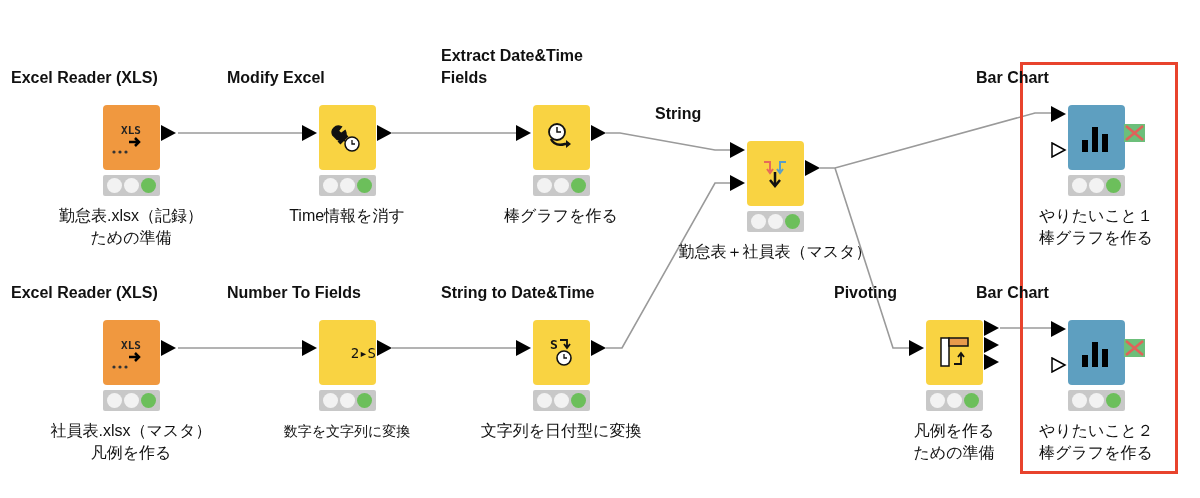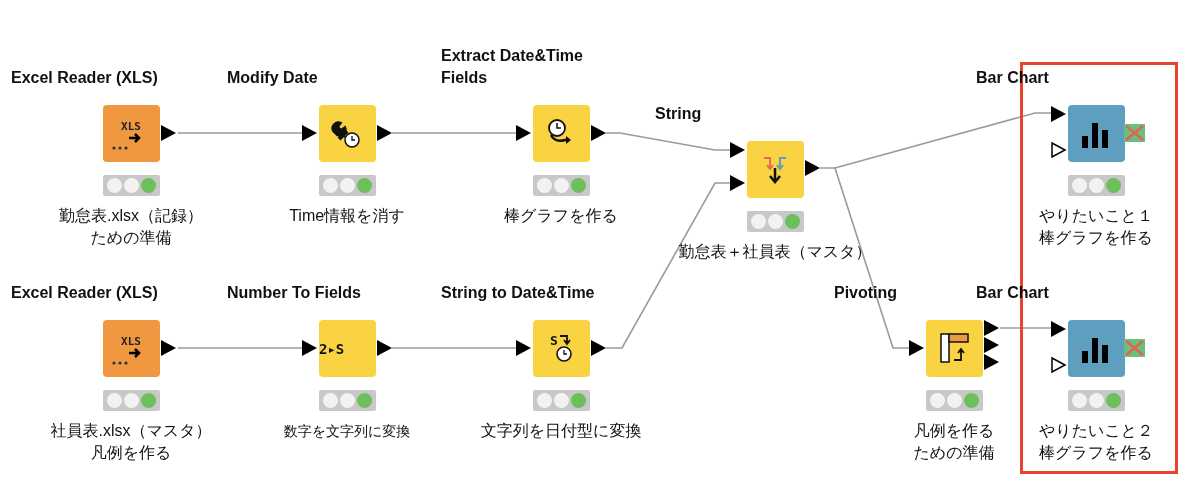--- a/index.html
+++ b/index.html
@@ -2,22 +2,22 @@
 <html><head>
 <meta charset="utf-8">
 <style>
   html, body { margin: 0; padding: 0; background: #ffffff; }
   body { width: 1200px; height: 498px; position: relative; overflow: hidden;
          font-family: "Liberation Sans", "DejaVu Sans", sans-serif; color: #111; }
   #edges { position: absolute; left: 0; top: 0; width: 1200px; height: 498px; }
   .node { position: absolute; width: 0; height: 0; }
   .node-title { position: absolute; font-weight: bold; font-size: 16px; 
                 width: 240px; left: -120px; line-height: 22px; white-space: nowrap; }
-  .node-box { position: absolute; width: 57px; height: 57px; left: -28px; top: 0;
-              border-radius: 4px; display: flex; align-items: center; justify-content: flex-start; }
+  .node-box { position: absolute; width: 57px; height: 65px; left: -28px; top: 0;
+              border-radius: 4px; display: flex; align-items: center; justify-content: flex-end; }
   .node-box.orange { background: #f0983f; }
   .node-box.yellow { background: #f9d342; }
   .node-box.blue { background: #5e9fc0; }
   .status { position: absolute; left: -28px; top: 70px; width: 57px; height: 21px;
             background: #c8c8c8; border-radius: 2px; display: flex; align-items: center;
             justify-content: space-evenly; padding: 0 2px; box-sizing: border-box; }
   .light { width: 15px; height: 15px; border-radius: 50%; background: #f2f2f2; }
   .light.green { background: #6cbf5b; }
   .node-label { position: absolute; font-size: 16px; text-align: center; width: 260px;
                 left: -130px; top: 100px; line-height: 22px; white-space: pre-line; }
@@ -61,21 +61,21 @@
   <div class="status">
       <span class="light"></span>
       <span class="light"></span>
       <span class="light green"></span>
     </div>
   <div class="node-label">勤怠表.xlsx（記録）
 ための準備</div>
 </div>
 
 <div class="node" style="left:347px;top:105px;">
-  <div class="node-title" style="top:-38px;">Modify Date</div>
+  <div class="node-title" style="top:-38px;">Modify Excel</div>
   <div class="node-box yellow">
     <svg width="57" height="57" viewBox="0 0 57 57">
       <path d="M16 22 L26 32 M14 26 A6 6 0 0 1 22 18 L19 22 L22 25 L26 22 A6 6 0 0 1 18 30 Z" fill="#111" stroke="#111" stroke-width="2"></path>
       <path d="M20 34 L28 26" stroke="#111" stroke-width="4"></path>
       <circle cx="33" cy="35" r="7" fill="#fff" stroke="#111" stroke-width="1.5"></circle>
       <path d="M33 31 V35 H36" stroke="#111" stroke-width="1.3" fill="none"></path>
     </svg>
   </div>
   <div class="port" style="left:-45px;top:20px;"></div>
   <div class="port" style="left:30px;top:20px;"></div>
@@ -175,21 +175,21 @@
       <span class="light"></span>
       <span class="light green"></span>
     </div>
   <div class="node-label">社員表.xlsx（マスタ）
 凡例を作る</div>
 </div>
 
 <div class="node" style="left:347px;top:320px;">
   <div class="node-title" style="top:-38px;">Number To Fields</div>
   <div class="node-box yellow">
-    <span style="font-family:'DejaVu Sans Mono',monospace;font-size:14px;font-weight:bold;color:#111;">2▸S</span>
+    <span style="font-family:'DejaVu Sans Mono',monospace;font-size:14px;font-weight:normal;color:#111;">2▸S</span>
   </div>
   <div class="port" style="left:-45px;top:20px;"></div>
   <div class="port" style="left:30px;top:20px;"></div>
   <div class="status">
       <span class="light"></span>
       <span class="light"></span>
       <span class="light green"></span>
     </div>
   <div class="node-label small">数字を文字列に変換</div>
 </div>

